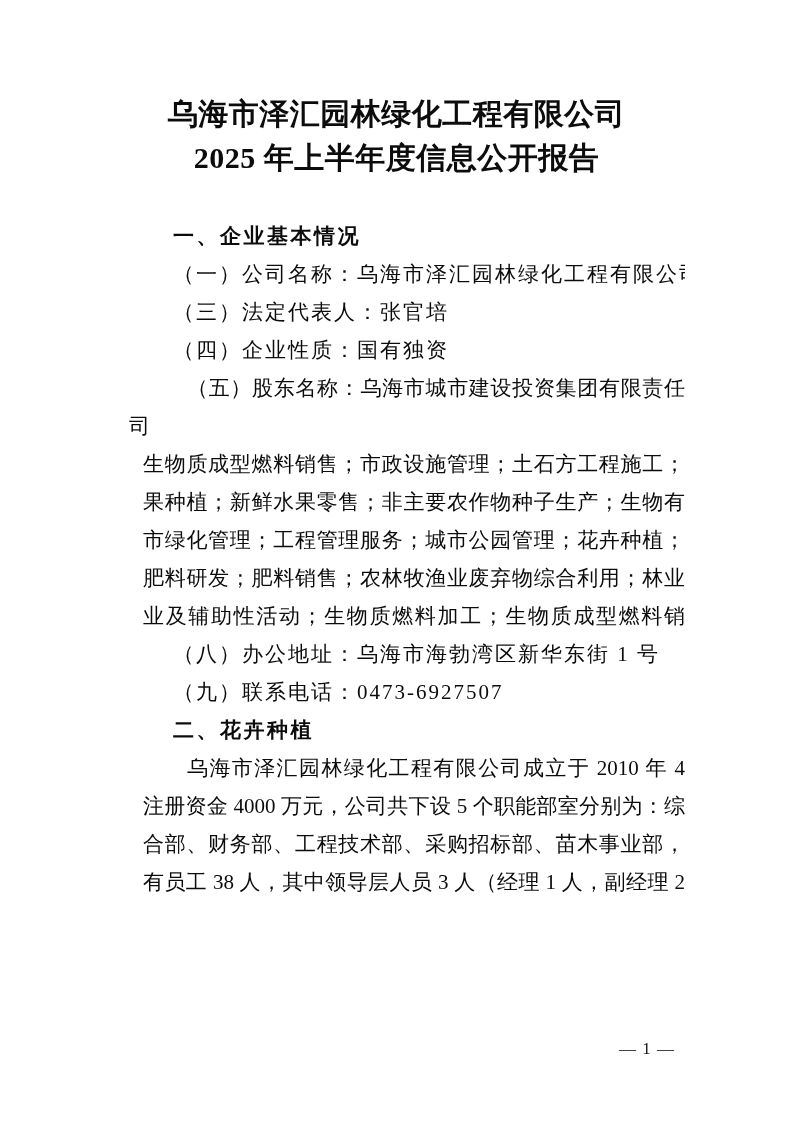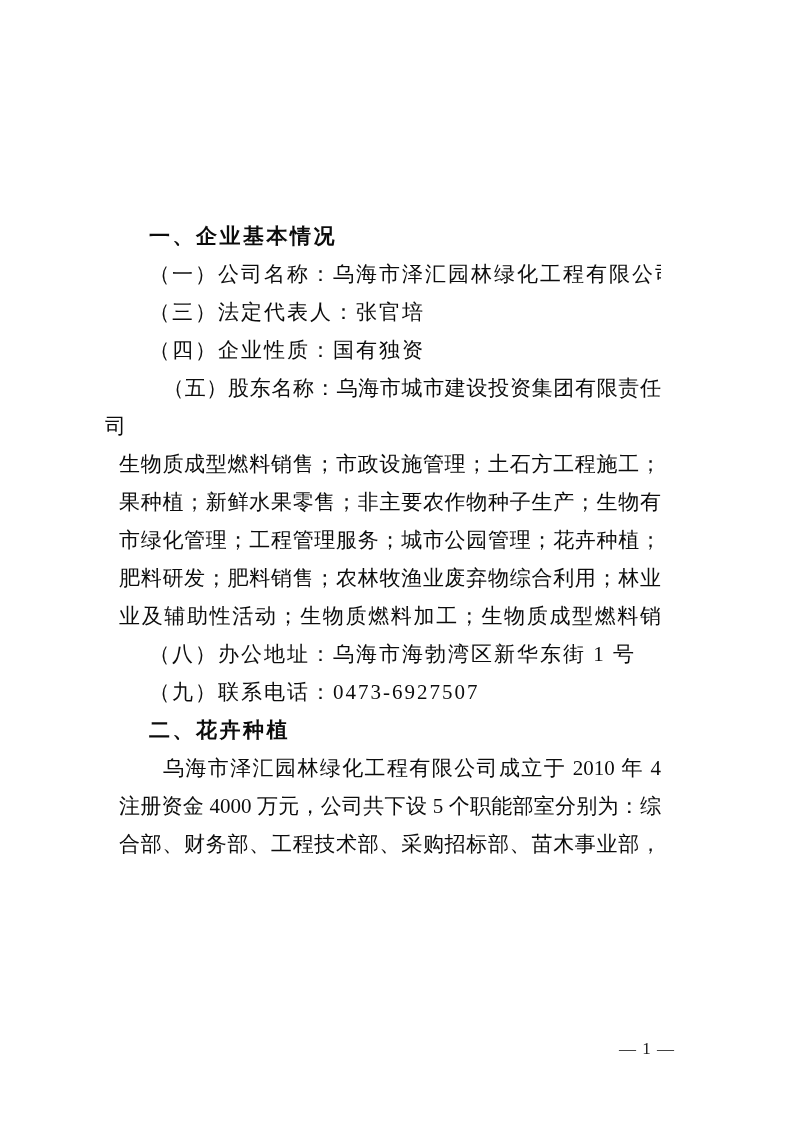--- a/index.html
+++ b/index.html
@@ -24,21 +24,21 @@
     text-align: center;
     font-weight: bold;
     font-size: 30px;
     line-height: 44px;
     letter-spacing: 0.5px;
     font-family: "Liberation Serif", "DejaVu Serif", serif;
   }
   .content {
     position: absolute;
     top: 217px;
-    left: 105px;
+    left: 129px;
     width: 556px;
   }
   .line {
     height: 38px;
     line-height: 38px;
     font-size: 21px;
     letter-spacing: 2px;
     white-space: nowrap;
     overflow: hidden;
   }
@@ -68,36 +68,41 @@
     letter-spacing: 1px;
     font-family: "Liberation Serif", "DejaVu Serif", serif;
     color: #1a1a1a;
   }
 </style>
 </head>
 <body>
 
 <div class="page">
 
+  <div class="title-block">
+    <div>乌海市泽汇园林绿化工程有限公司</div>
+    <div>2025 年上半年度信息公开报告</div>
+  </div>
 
   <div class="content">
     <div class="line heading indent">一、企业基本情况</div>
     <div class="line indent">（一）公司名称：乌海市泽汇园林绿化工程有限公司</div>
     <div class="line indent">（三）法定代表人：张官培</div>
     <div class="line indent">（四）企业性质：国有独资</div>
     <div class="line indent fill">（五）股东名称：乌海市城市建设投资集团有限责任公</div>
     <div class="line">司</div>
     <div class="line fill">生物质成型燃料销售；市政设施管理；土石方工程施工；城</div>
     <div class="line fill">果种植；新鲜水果零售；非主要农作物种子生产；生物有机</div>
     <div class="line fill">市绿化管理；工程管理服务；城市公园管理；花卉种植；水</div>
     <div class="line fill">肥料研发；肥料销售；农林牧渔业废弃物综合利用；林业专</div>
     <div class="line fill">业及辅助性活动；生物质燃料加工；生物质成型燃料销售。</div>
     <div class="line indent">（八）办公地址：乌海市海勃湾区新华东街 1 号</div>
     <div class="line indent">（九）联系电话：0473-6927507</div>
     <div class="line heading indent">二、花卉种植</div>
     <div class="line indent fill">乌海市泽汇园林绿化工程有限公司成立于 2010 年 4 月，</div>
     <div class="line fill">注册资金 4000 万元，公司共下设 5 个职能部室分别为：综</div>
     <div class="line fill">合部、财务部、工程技术部、采购招标部、苗木事业部，现</div>
+    <div class="line fill">有员工 38 人，其中领导层人员 3 人（经理 1 人，副经理 2</div>
   </div>
 
   <div class="page-number">— 1 —</div>
 
 </div>
 
 </body></html>

